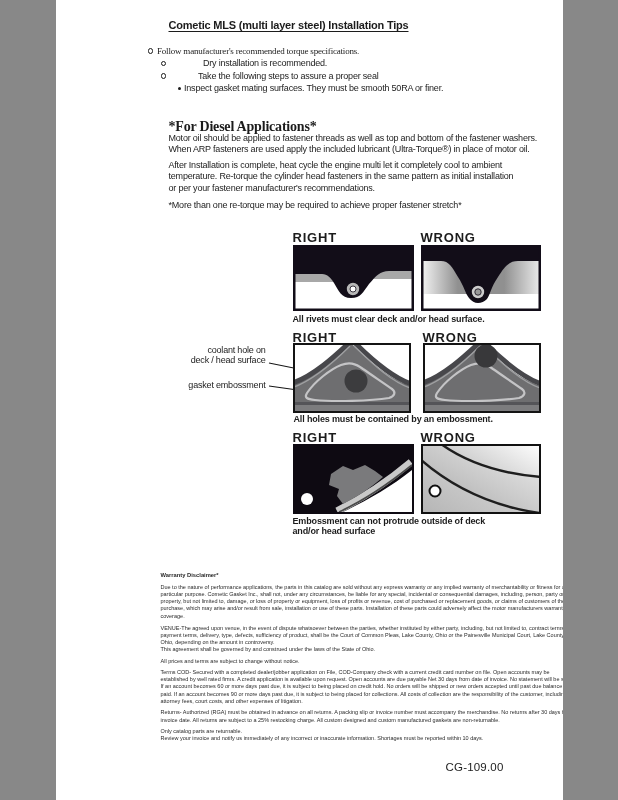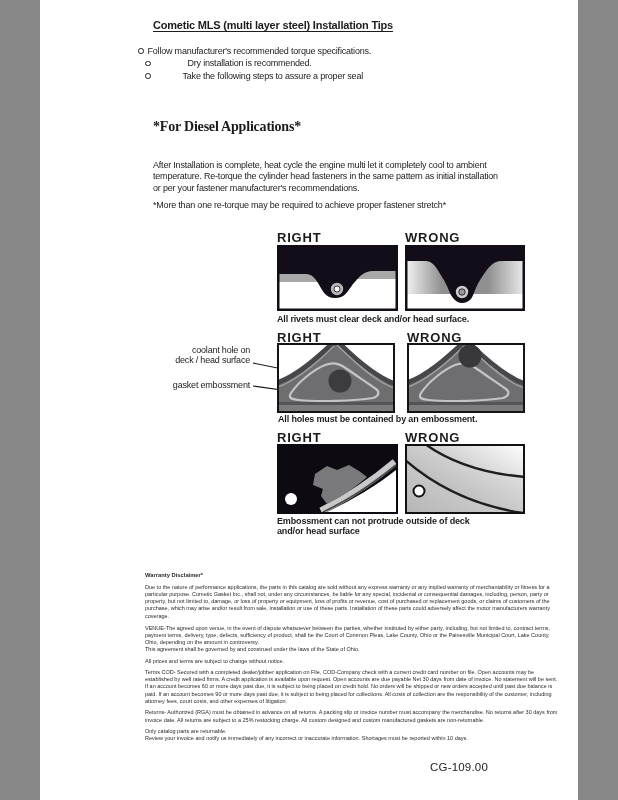--- a/index.html
+++ b/index.html
@@ -1,19 +1,19 @@
 <!DOCTYPE html>
 <html><head>
 <meta charset="utf-8">
 <style>
   html,body { margin:0; padding:0; background:#888; }
   .page {
     position:relative; width:507px; height:800px; margin:0 auto;
     background:#ffffff; overflow:hidden;
-    font-family:"Liberation Sans", sans-serif; color:#1c1c1c;padding-left:31px;
+    font-family:"Liberation Sans", sans-serif; color:#1c1c1c;
   }
   .title {
     position:absolute; left:113px; top:19px; margin:0;
     font-size:11px; font-weight:bold; letter-spacing:-0.2px;
     text-decoration:underline; text-underline-offset:2px;
   }
   .bullet-row { position:absolute; display:flex; align-items:flex-start;
     font-size:9px; letter-spacing:-0.2px; line-height:11px; }
   .marker-o { width:3.5px; height:3.5px; border:1px solid #1c1c1c; border-radius:50%;
     margin:2.8px 4px 0 0; flex:none; }
@@ -37,34 +37,40 @@
   .footer-code { position:absolute; left:390px; top:761px;
     font-size:11.5px; letter-spacing:0.2px; color:#222; }
 </style>
 </head>
 <body>
 
 <div class="page">
 
   <h1 class="title">Cometic MLS (multi layer steel) Installation Tips</h1>
 
-  <div class="bullet-row" style="left:98px; top:45.5px;">
+  <div class="bullet-row" style="left:92px; top:45.5px;font-family:Liberation Serif, serif;">
     <span class="marker-o"></span>
     <span>Follow manufacturer's recommended torque specifications.</span>
   </div>
   <div class="bullet-row" style="left:105px; top:58px;gap:33px;">
     <span class="marker-o"></span>
     <span>Dry installation is recommended.</span>
   </div>
   <div class="bullet-row" style="left:105px; top:70.5px;gap:28px;">
     <span class="marker-o"></span>
     <span>Take the following steps to assure a proper seal</span>
   </div>
+  <div class="bullet-row" style="left:122px; top:83px;">
+    <span class="marker-dot"></span>
+    <span>Inspect gasket mating surfaces.  They must be smooth 50RA or finer.</span>
+  </div>
 
   <div class="diesel-heading">*For Diesel Applications*</div>
+  <div class="body-para" style="top:133px;">Motor oil should be applied to fastener threads as well as top and bottom of the fastener washers.
+When ARP fasteners are used apply the included lubricant (Ultra-Torque®) in place of motor oil.</div>
   <div class="body-para" style="top:160px;">After Installation is complete, heat cycle the engine multi let it completely cool to ambient
 temperature. Re-torque the cylinder head fasteners in the same pattern as initial installation
 or per your fastener manufacturer's recommendations.</div>
   <div class="body-para" style="top:199.5px;">*More than one re-torque may be required to achieve proper fastener stretch*</div>
 
   <div class="fig-label" style="left:237px; top:230px; width:121px;">RIGHT</div>
   <div class="fig-label" style="left:365px; top:230px; width:120px;">WRONG</div>
   <div class="fig-panel" style="left:237px; top:245px;">
     <svg width="121" height="66" viewBox="0 0 121 66">
       <rect x="0" y="0" width="121" height="66" fill="#ffffff"></rect>

